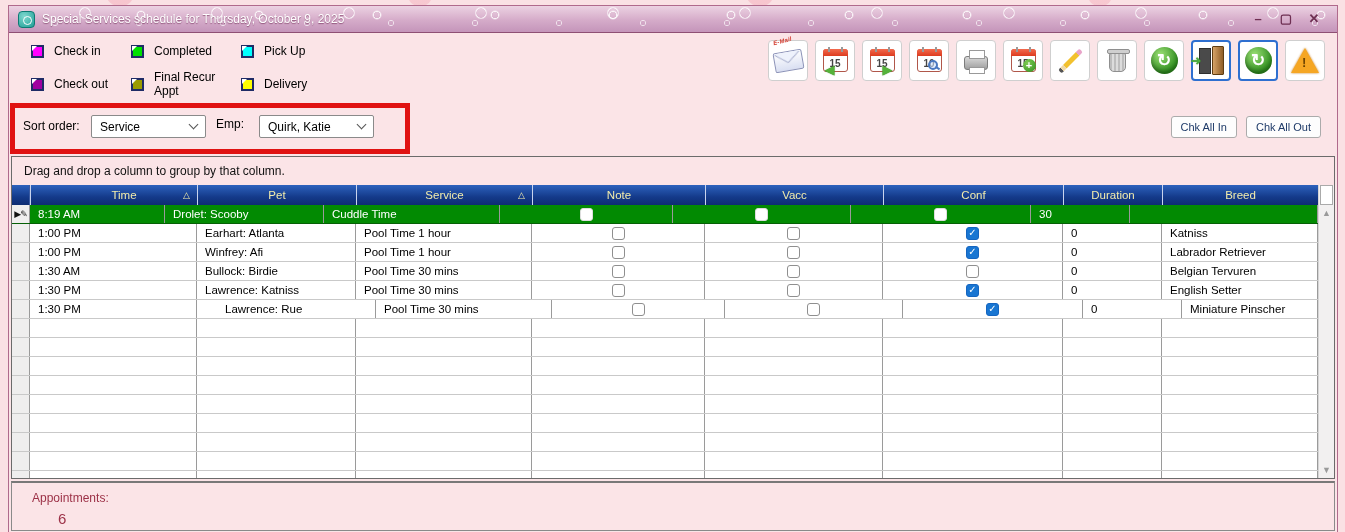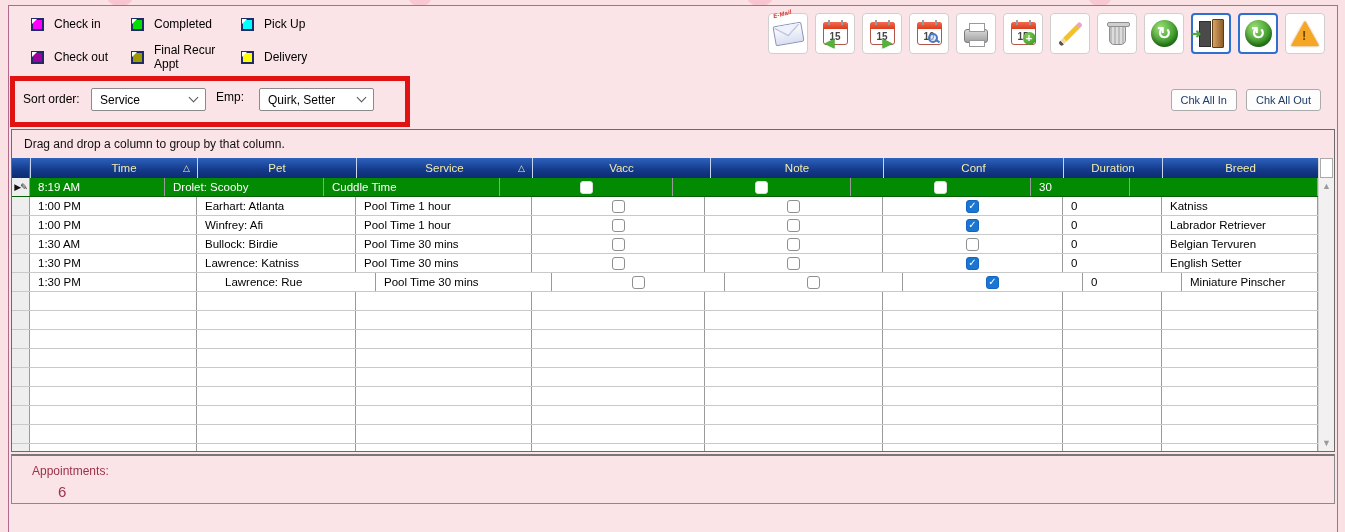--- a/index.html
+++ b/index.html
@@ -152,20 +152,29 @@
   .footer { margin:2px 2px 0 2px; height:50px; background:#fbe4e7; border:1px solid #8a8a8a;
     border-top:2px solid #787878; padding:8px 0 0 20px; color:#9c3147; }
   .footer .count { font-size:15px; margin-left:26px; margin-top:5px; }
   .footer .label { font-size:12px; }
 </style>
 </head>
 <body>
 
 <div class="window">
 
+  <div class="titlebar">
+    <span class="app-icon"></span>
+    <span class="title-text">Special Services schedule for Thursday, October 9, 2025</span>
+    <span class="win-controls">
+      <span class="winbtn">–</span>
+      <span class="winbtn">▢</span>
+      <span class="winbtn">✕</span>
+    </span>
+  </div>
 
   <div class="toolbar-zone">
     <div class="legend" id="legend">
         <div class="legend-item">
           <span class="swatch" style="background: rgb(255, 0, 255);"></span>
           <span>Check in</span>
         </div>
         <div class="legend-item">
           <span class="swatch" style="background: rgb(0, 224, 0);"></span>
           <span>Completed</span>
@@ -252,21 +261,21 @@
   </div>
 
   <div class="sort-row">
     <span class="fld-label" style="left:14px; top:16px;">Sort order:</span>
     <div class="dd" style="left:82px; top:12px; width:115px;">
       <span>Service</span>
       <span class="chev"></span>
     </div>
     <span class="fld-label" style="left:207px; top:14px;">Emp:</span>
     <div class="dd" style="left:250px; top:12px; width:115px;">
-      <span>Quirk, Setter</span>
+      <span>Quirk, Katie</span>
       <span class="chev"></span>
     </div>
     <div class="annotation-rect"></div>
     <div class="chk-buttons">
       <button class="chk-btn">Chk All In</button>
       <button class="chk-btn">Chk All Out</button>
     </div>
   </div>
 
   <div class="grid-panel">
@@ -278,25 +287,25 @@
             <span>Time</span>
             <span class="tri">△</span>
           </div>
           <div class="gcol" style="width: 159px;">
             <span>Pet</span>
           </div>
           <div class="gcol" style="width: 176px;">
             <span>Service</span>
             <span class="tri">△</span>
           </div>
+          <div class="gcol" style="width: 173px;">
+            <span>Note</span>
+          </div>
           <div class="gcol" style="width: 178px;">
             <span>Vacc</span>
-          </div>
-          <div class="gcol" style="width: 173px;">
-            <span>Note</span>
           </div>
           <div class="gcol" style="width: 180px;">
             <span>Conf</span>
           </div>
           <div class="gcol" style="width: 99px; text-align: center;">
             <span>Duration</span>
           </div>
           <div class="gcol" style="flex: 1 1 0%;">
             <span>Breed</span>
           </div>

